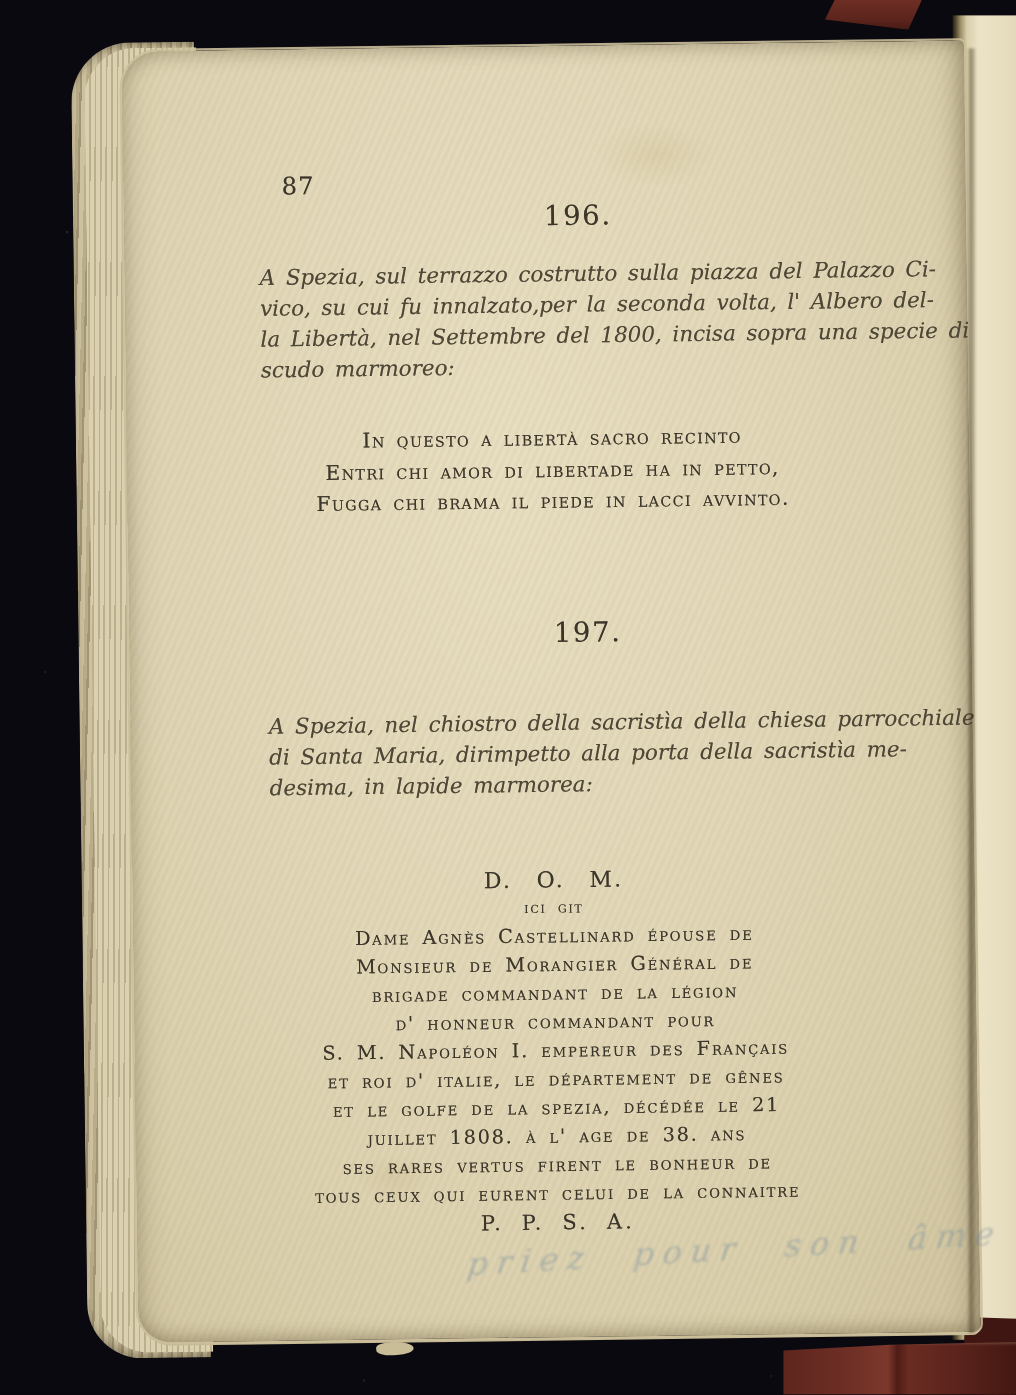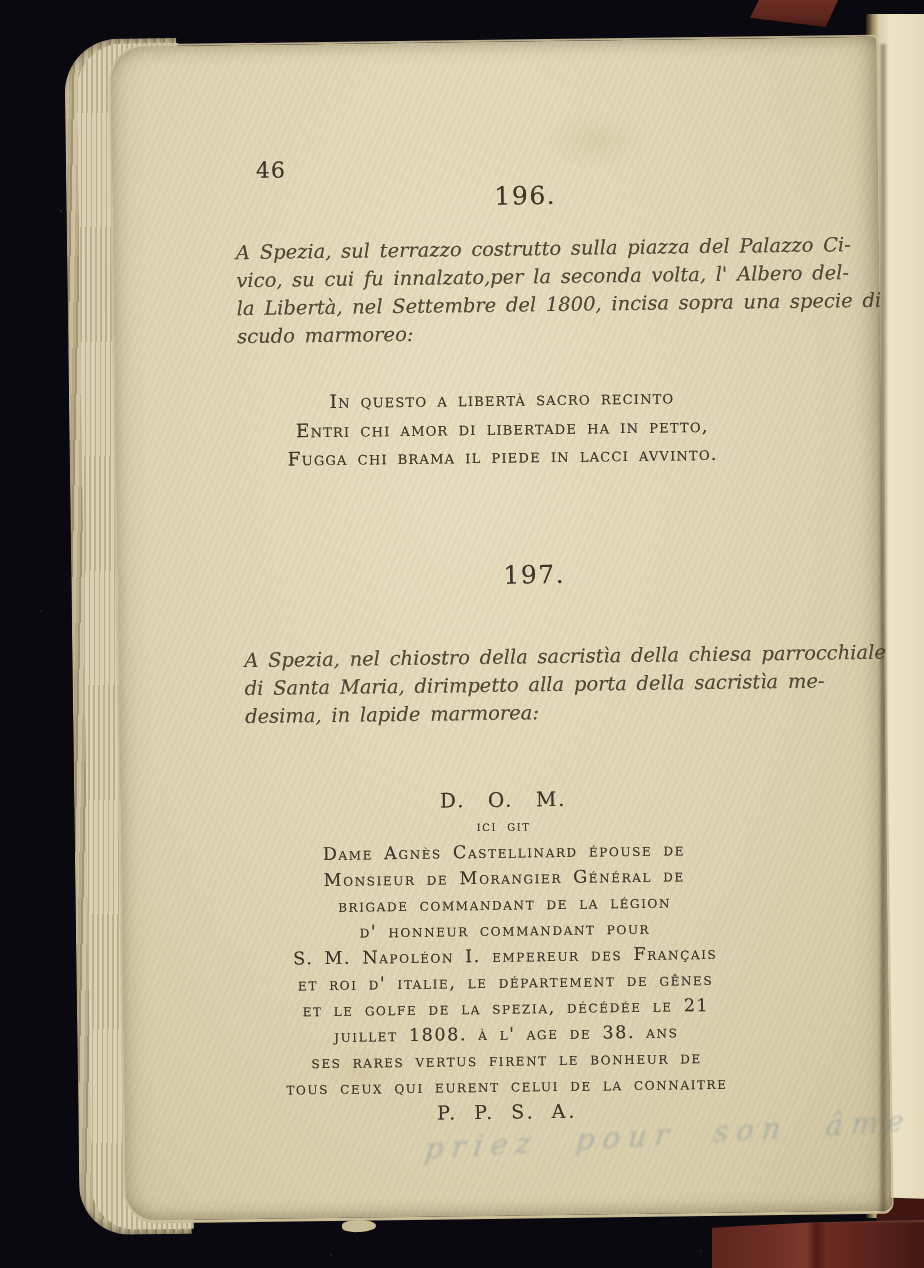--- a/index.html
+++ b/index.html
@@ -90,21 +90,21 @@
 <div class="chip"></div>
 
 <div class="book">
   <div class="stack-left"></div>
   <div class="stack-left2"></div>
 
   <div class="page">
     <div class="stain1"></div>
     <div class="stain2"></div>
 
-    <div class="pagenum ink">46</div>
+    <div class="pagenum ink">87</div>
 
     <div class="secnum n196 ink">196.</div>
 
     <div class="headnote hn1">
       <div class="hline">A Spezia, sul terrazzo costrutto sulla piazza del Palazzo Ci-</div>
       <div class="hline">vico, su cui fu innalzato,per la seconda volta, l' Albero del-</div>
       <div class="hline">la Libertà, nel Settembre del 1800, incisa sopra una specie di</div>
       <div class="hline">scudo marmoreo:</div>
     </div>
 

